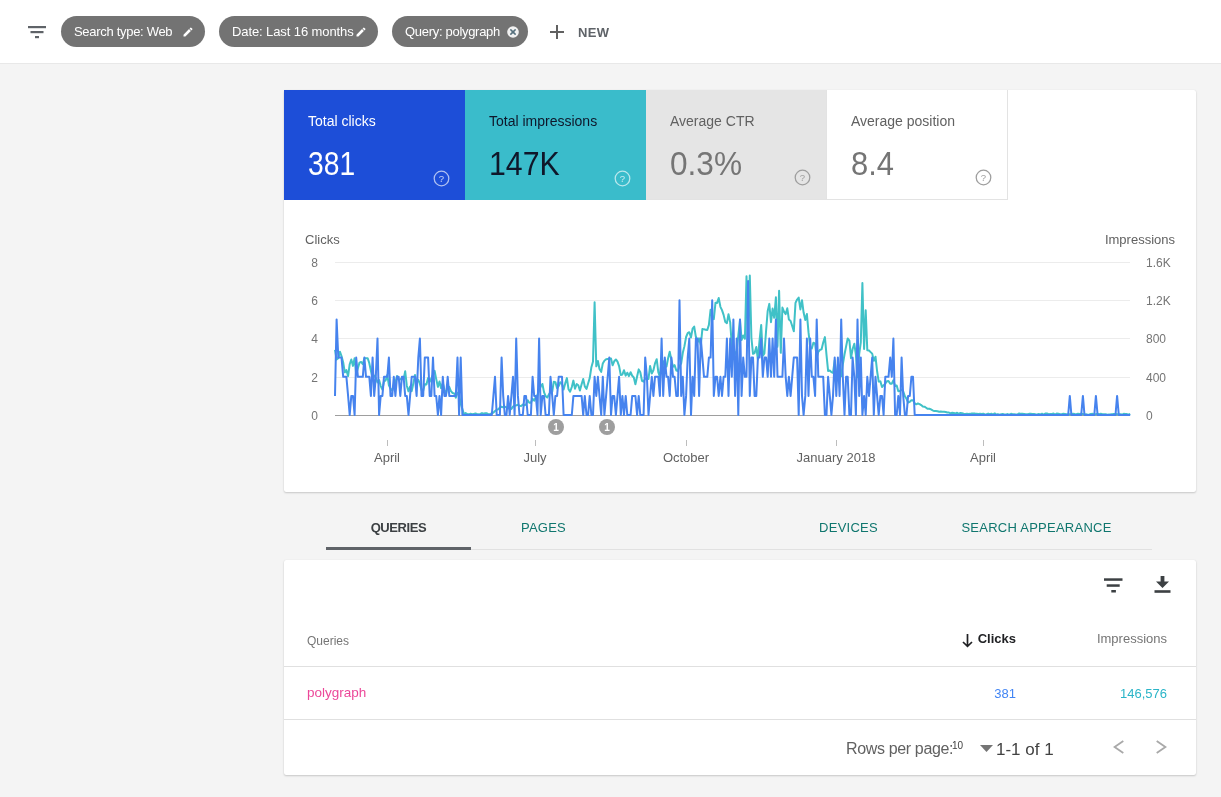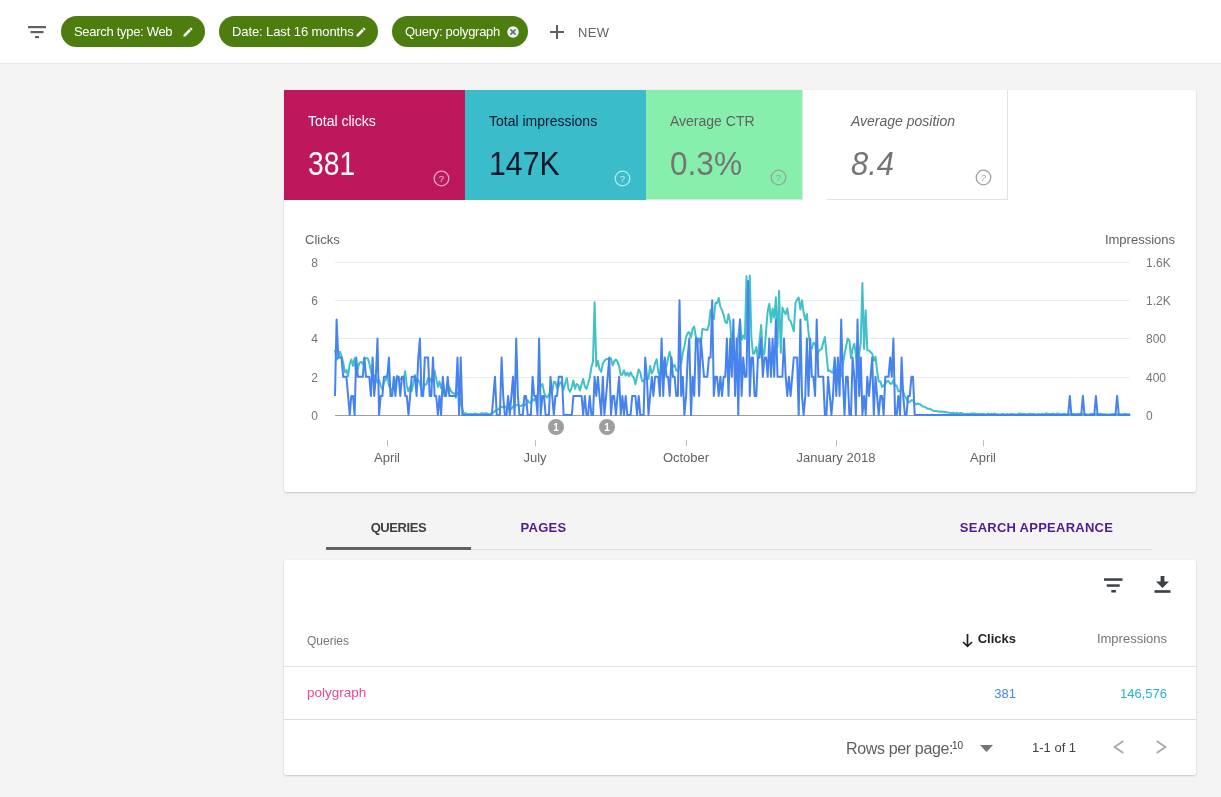--- a/index.html
+++ b/index.html
@@ -1,29 +1,29 @@
 <!DOCTYPE html>
 <html><head><meta charset="utf-8">
 <style>
 * { margin:0; padding:0; box-sizing:border-box; }
 html,body { width:1221px; height:797px; background:#f4f4f4; font-family:"Liberation Sans",sans-serif; overflow:hidden; position:relative; }
 .abs { position:absolute; }
 
 .topbar { position:absolute; top:0; left:0; width:1221px; height:64px; background:#fff; border-bottom:1px solid #e8e8e8; }
-.chip { position:absolute; top:16px; height:31px; background:#4d7c0f; border-radius:16px; color:#fff; font-size:13px; line-height:31px; white-space:nowrap; }
+.chip { position:absolute; top:16px; height:31px; background:#737373; border-radius:16px; color:#fff; font-size:13px; line-height:31px; white-space:nowrap; }
 .chip .txt { position:absolute; left:13px; top:0; }
 
 .card { position:absolute; background:#fff; border-radius:2px; box-shadow:0 1px 2px rgba(0,0,0,0.18), 0 0 1px rgba(0,0,0,0.10); }
 .stat { position:absolute; top:0; height:110px; }
 .stat .lbl { position:absolute; left:24px; top:23px; font-size:14px; }
 .stat .num { position:absolute; left:24px; top:54px; font-size:34px; transform:scaleX(0.86); transform-origin:left top; }
 .stat .q { position:absolute; right:15px; bottom:13px; width:17px; height:17px; }
 
 .tabs { position:absolute; left:326px; top:510px; width:826px; height:40px; border-bottom:1px solid #e1e1e1; }
-.tab { position:absolute; top:0; height:40px; line-height:36px; font-size:13px; letter-spacing:0.25px; color:#4c1d95; text-align:center;font-weight:bold; }
+.tab { position:absolute; top:0; height:40px; line-height:36px; font-size:13px; letter-spacing:0.25px; color:#0f766e; text-align:center; }
 </style></head>
 <body>
 
 <div class="topbar">
  <svg class="abs" style="left:28px;top:23px" width="18" height="18" viewBox="0 0 18 18">
    <rect x="0" y="3" width="18" height="2.2" fill="#5f6368"></rect>
    <rect x="2.5" y="8" width="13" height="2.2" fill="#5f6368"></rect>
    <rect x="7" y="13" width="4" height="2.2" fill="#5f6368"></rect>
  </svg>
  <div class="chip" style="left:61px;width:144px;">
@@ -41,50 +41,50 @@
  <div class="chip" style="left:392px;width:136px;">
    <span class="txt" style="letter-spacing:-0.3px;">Query: polygraph</span>
    <svg class="abs" style="right:8px;top:8.5px" width="14" height="14" viewBox="0 0 24 24">
         <circle cx="12" cy="12" r="10" fill="#fff" opacity="0.9"></circle>
         <path d="M8.3 8.3 L15.7 15.7 M15.7 8.3 L8.3 15.7" stroke="#56707d" stroke-width="2.6" stroke-linecap="round"></path>
       </svg>
  </div>
  <svg class="abs" style="left:549px;top:24px" width="16" height="16" viewBox="0 0 16 16">
       <path d="M7 1h2v6h6v2H9v6H7V9H1V7h6z" fill="#616161"></path>
     </svg>
- <div class="abs" style="left:578px;top:25px;font-size:13px;font-weight:normal;letter-spacing:0.4px;color:#5f6368;">NEW</div>
+ <div class="abs" style="left:578px;top:25px;font-size:13px;font-weight:bold;letter-spacing:0.4px;color:#5f6368;">NEW</div>
 </div>
 
 <div class="card" style="left:284px;top:90px;width:912px;height:402px;">
 
-  <div class="stat" style="left:0;width:181px;background:#be185d;color:#fff;">
+  <div class="stat" style="left:0;width:181px;background:#1d4ed8;color:#fff;">
     <div class="lbl">Total clicks</div>
       <div class="num" style="transform:scaleX(0.83);">381</div>
     <svg class="q" viewBox="0 0 24 24">
         <circle cx="12" cy="12" r="10.3" fill="none" stroke="#fff" stroke-opacity="0.65" stroke-width="1.8"></circle>
         <text x="12" y="16.8" font-size="13.5" fill="#fff" fill-opacity="0.75" text-anchor="middle" font-family="Liberation Sans">?</text>
       </svg>
   </div>
   <div class="stat" style="left:181px;width:181px;background:#3abccb;color:#0f172a;">
     <div class="lbl">Total impressions</div>
       <div class="num" style="transform:scaleX(0.89);">147K</div>
     <svg class="q" viewBox="0 0 24 24">
         <circle cx="12" cy="12" r="10.3" fill="none" stroke="#fff" stroke-opacity="0.65" stroke-width="1.8"></circle>
         <text x="12" y="16.8" font-size="13.5" fill="#fff" fill-opacity="0.75" text-anchor="middle" font-family="Liberation Sans">?</text>
       </svg>
   </div>
-  <div class="stat" style="left:362px;width:157px;background:#86efac;border-right:1px solid #e3e3e3;border-bottom:1px solid #e3e3e3;padding-left:30px;">
+  <div class="stat" style="left:362px;width:181px;background:#e5e5e5;border-right:1px solid #e3e3e3;border-bottom:1px solid #e3e3e3;padding-left:30px;">
     <div class="lbl" style="color:#616161;">Average CTR</div>
       <div class="num" style="color:#757575;transform:scaleX(0.93);">0.3%</div>
     <svg class="q" viewBox="0 0 24 24">
         <circle cx="12" cy="12" r="10.3" fill="none" stroke="#9e9e9e" stroke-width="1.8"></circle>
         <text x="12" y="16.8" font-size="13.5" fill="#9e9e9e" text-anchor="middle" font-family="Liberation Sans">?</text>
       </svg>
   </div>
-  <div class="stat" style="left:543px;width:181px;background:#fff;border-right:1px solid #e3e3e3;border-bottom:1px solid #e3e3e3;font-style:italic;">
+  <div class="stat" style="left:543px;width:181px;background:#fff;border-right:1px solid #e3e3e3;border-bottom:1px solid #e3e3e3;">
     <div class="lbl" style="color:#616161;">Average position</div>
       <div class="num" style="color:#757575;transform:scaleX(0.91);">8.4</div>
     <svg class="q" viewBox="0 0 24 24">
         <circle cx="12" cy="12" r="10.3" fill="none" stroke="#9e9e9e" stroke-width="1.8"></circle>
         <text x="12" y="16.8" font-size="13.5" fill="#9e9e9e" text-anchor="middle" font-family="Liberation Sans">?</text>
       </svg>
   </div>
 
   <svg class="abs" style="left:0;top:110px;" width="912" height="292" viewBox="0 0 912 292">
     <text x="21" y="134" font-size="13" fill="#616161" transform="translate(0,-90)">Clicks</text>
@@ -132,20 +132,21 @@
       <circle cx="323" cy="227" r="8" fill="#9e9e9e"></circle>
       <text x="323" y="231" font-size="10" fill="#fff" text-anchor="middle" font-weight="bold">1</text>
     </g>
   </svg>
 </div>
 
 <div class="tabs">
   <div class="tab" style="left:0;width:145px;color:#3c4043;font-weight:bold;letter-spacing:-0.4px;">QUERIES</div>
   <div style="position:absolute;left:0;top:37px;width:145px;height:2.6px;background:#5f6368;"></div>
   <div class="tab" style="left:145px;width:145px;">PAGES</div>
+  <div class="tab" style="left:450px;width:145px;">DEVICES</div>
   <div class="tab" style="left:595px;width:231px;">SEARCH APPEARANCE</div>
 </div>
 
 <div class="card" style="left:284px;top:560px;width:912px;height:215px;">
   <svg style="position:absolute;left:820px;top:575px;top:15px;" width="19" height="18" viewBox="0 0 19 18">
     <rect x="0" y="3.3" width="18.5" height="2.5" fill="#3c4043"></rect>
       <rect x="2.7" y="9.3" width="13" height="2.5" fill="#3c4043"></rect>
       <rect x="7.3" y="15" width="4.6" height="2.5" fill="#3c4043"></rect>
   </svg>
   <svg style="position:absolute;left:870px;top:16px;" width="17" height="17" viewBox="0 0 17 17" fill="#3c4043">
@@ -164,20 +165,20 @@
   <div style="position:absolute;left:23px;top:125px;font-size:13.5px;color:#ec4899;">polygraph</div>
   <div style="position:absolute;right:180px;top:126px;font-size:13px;color:#4285f4;">381</div>
   <div style="position:absolute;right:29px;top:126px;font-size:13px;color:#2bb5c8;">146,576</div>
   <div style="position:absolute;left:0;top:159px;width:912px;border-top:1px solid #e0e0e0;"></div>
 
   <div style="position:absolute;left:562px;top:180px;font-size:16px;letter-spacing:-0.35px;color:#616161;">Rows per page:</div>
   <div style="position:absolute;left:668px;top:180px;font-size:10px;color:#424242;">10</div>
   <svg style="position:absolute;left:696px;top:184.5px;" width="13" height="7" viewBox="0 0 13 7">
       <path d="M0 0h13L6.5 7z" fill="#757575"></path>
     </svg>
-  <div style="position:absolute;left:748px;top:180px;font-size:13px;color:#424242;">1-1 of 1</div>
+  <div style="position:absolute;left:712px;top:180px;font-size:17px;color:#424242;">1-1 of 1</div>
   <svg style="position:absolute;left:827px;top:180px;" width="14" height="14" viewBox="0 0 14 14" fill="none" stroke="#a9a9a9" stroke-width="1.8">
       <path d="M12.3 1 L3.6 7 L12.3 13"></path>
     </svg>
   <svg style="position:absolute;left:871px;top:180px;" width="14" height="14" viewBox="0 0 14 14" fill="none" stroke="#a9a9a9" stroke-width="1.8">
       <path d="M1.7 1 L10.4 7 L1.7 13"></path>
     </svg>
 </div>
 
 </body></html>

